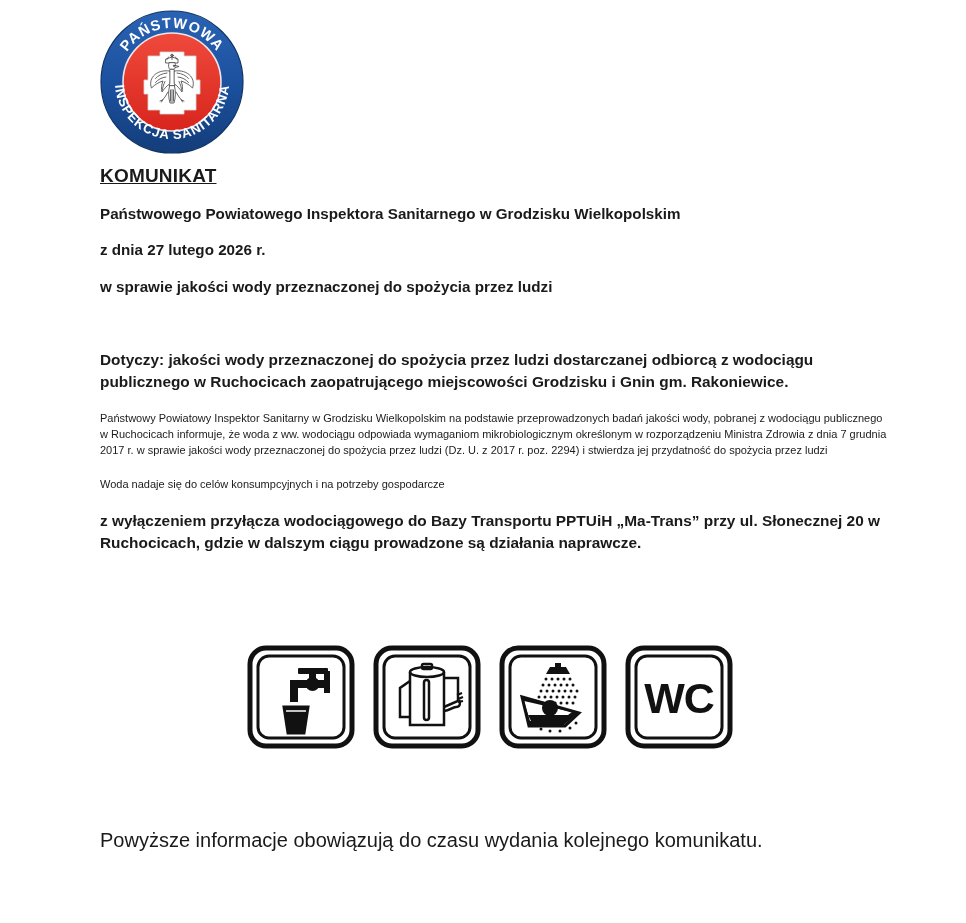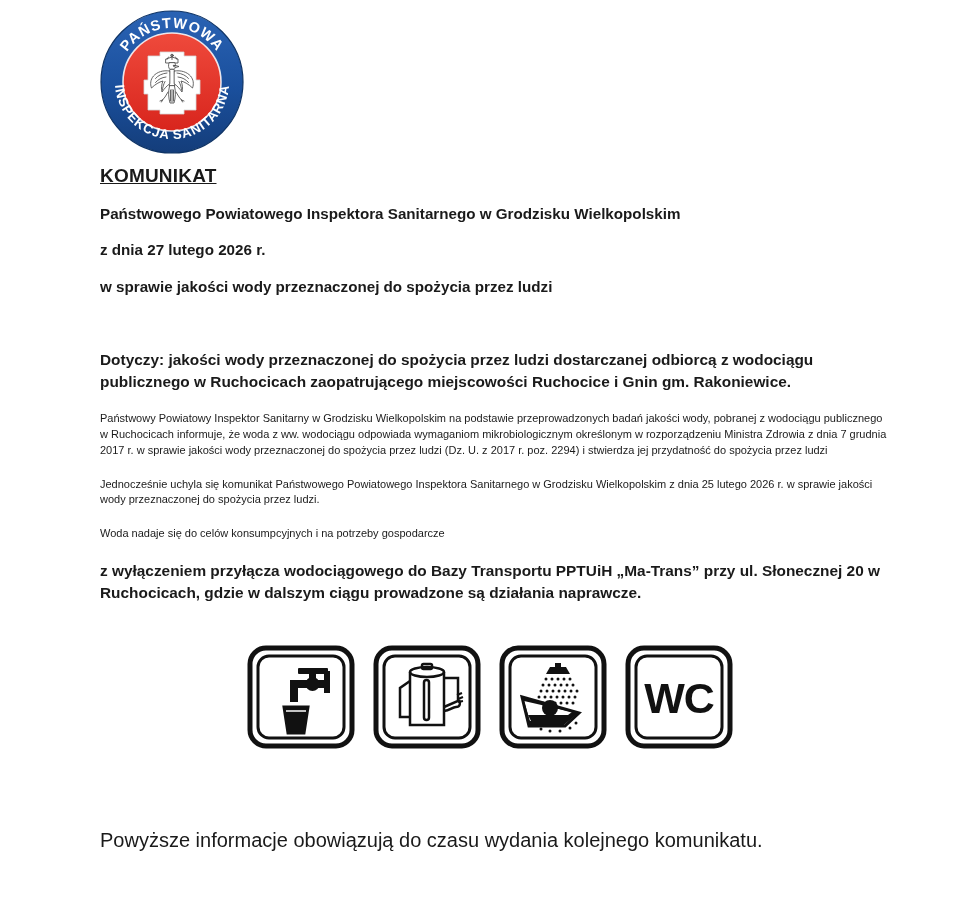--- a/index.html
+++ b/index.html
@@ -185,25 +185,24 @@
   </div>
 
   <div class="content">
 
     <h1 class="komunikat-title">KOMUNIKAT</h1>
 
     <p class="hdr-line">Państwowego Powiatowego Inspektora Sanitarnego w Grodzisku Wielkopolskim</p>
     <p class="hdr-line">z dnia 27 lutego 2026 r.</p>
     <p class="hdr-line last">w sprawie jakości wody przeznaczonej do spożycia przez ludzi</p>
 
-    <p class="dotyczy">Dotyczy: jakości wody przeznaczonej do spożycia przez ludzi dostarczanej odbiorcą z wodociągu publicznego w Ruchocicach zaopatrującego miejscowości Ruchocice i Gnin gm. Rakoniewice.</p>
+    <p class="dotyczy">Dotyczy: jakości wody przeznaczonej do spożycia przez ludzi dostarczanej odbiorcą z wodociągu publicznego w Ruchocicach zaopatrującego miejscowości Grodzisku i Gnin gm. Rakoniewice.</p>
 
     <p class="para">Państwowy Powiatowy Inspektor Sanitarny w Grodzisku Wielkopolskim na podstawie przeprowadzonych badań jakości wody, pobranej z wodociągu publicznego w Ruchocicach informuje, że woda z ww. wodociągu odpowiada wymaganiom mikrobiologicznym określonym w rozporządzeniu Ministra Zdrowia z dnia 7 grudnia 2017 r. w sprawie jakości wody przeznaczonej do spożycia przez ludzi (Dz. U. z 2017 r. poz. 2294) i stwierdza jej przydatność do spożycia przez ludzi</p>
 
-    <p class="para">Jednocześnie uchyla się komunikat Państwowego Powiatowego Inspektora Sanitarnego w Grodzisku Wielkopolskim z dnia 25 lutego 2026 r. w sprawie jakości wody przeznaczonej do spożycia przez ludzi.</p>
 
     <p class="para">Woda nadaje się do celów konsumpcyjnych i na potrzeby gospodarcze</p>
 
     <p class="para-bold">z wyłączeniem przyłącza wodociągowego do Bazy Transportu PPTUiH „Ma-Trans” przy ul. Słonecznej 20 w Ruchocicach, gdzie w dalszym ciągu prowadzone są działania naprawcze.</p>
   </div>
 
   <div class="pictos">
 
     <div class="picto">
       <svg width="110" height="104" viewBox="0 0 110 104" xmlns="http://www.w3.org/2000/svg">

